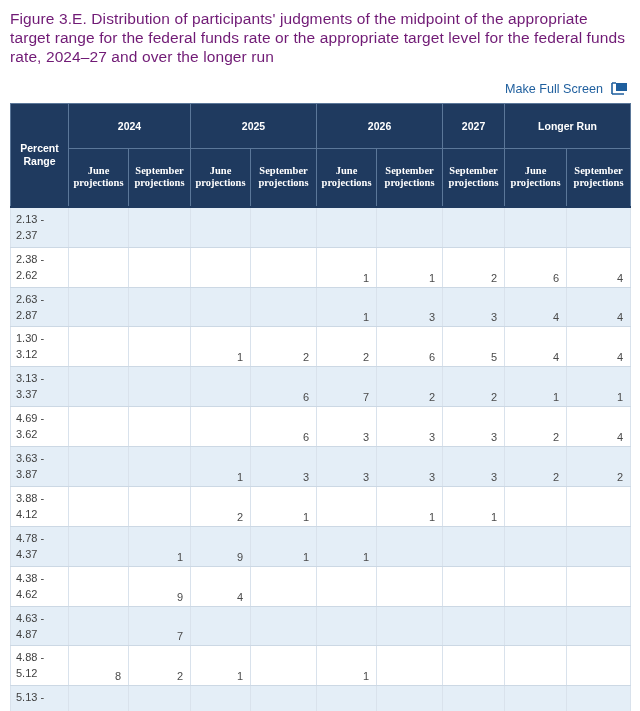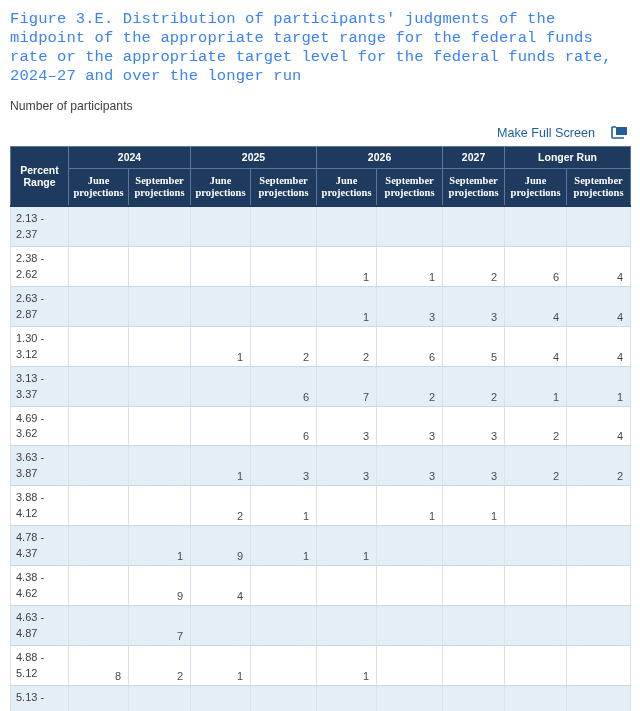--- a/index.html
+++ b/index.html
@@ -15,24 +15,24 @@
     width: 640px;
     height: 711px;
     padding: 10px 10px 0 10px;
     background: #ffffff;
     position: relative;
     overflow: hidden;
   }
 
   
   .fig-title {
-    font-family: Liberation Mono, monospace;
+    font-family: Liberation Sans, sans-serif;
     font-size: 15.5px;
     line-height: 1.22;
-    color: #3b82f6;
+    color: #701a75;
     font-weight: 400;
     margin: 0 4px 13px 0;
     letter-spacing: 0.1px;
     max-width: 616px;
   }
   .subcaption {
     font-size: 12.2px;
     color: #404040;
     margin: 0 0 14px 0;
     line-height: 1.2;
@@ -47,21 +47,21 @@
   
   .fullscreen-row {
     text-align: right;
     padding-right: 2px;
     margin-bottom: 4px;
     height: 19px;
   }
   .fullscreen-link {
     display: inline-flex;
     align-items: center;
-    gap: 16px;
+    gap: 8px;
     color: #1f5f9e;
     font-size: 12.6px;
     text-decoration: none;
     cursor: pointer;
     vertical-align: middle;
   }
   .fs-icon { display: inline-block; line-height: 0; }
 
   
   table.dist {
@@ -72,21 +72,21 @@
     color: #3c3c3c;
   }
   table.dist thead th {
     background: #1f3a5f;
     color: #ffffff;
     font-weight: bold;
     font-size: 10.5px;
     line-height: 1.18;
     text-align: center;
     border: 1px solid #5b7799;
-    padding: 4px 3px;
+    padding: 16px 3px;
     vertical-align: middle;
   }
   thead tr.grp th.spacer-rowspan {
     vertical-align: middle;
     padding: 15px 4px;
   }
   thead tr.grp th.grp-cell { height: 20px; }
   thead tr.sub th { height: 38px; font-family: Liberation Serif, serif; }
 
   table.dist tbody td {
@@ -113,21 +113,20 @@
   tbody tr:last-child td { border-bottom: 1px solid #b9c9d8; }
 </style>
 </head>
 <body>
 
 <div class="page">
 
   <h1 class="fig-title">Figure 3.E. Distribution of participants' judgments of the midpoint of the appropriate target range for the federal funds rate or the appropriate target level for the federal funds rate, 2024–27 and over the longer run</h1>
 
 
-  <p class="units-label">Number of participants</p>
 
   <div class="fullscreen-row">
     <a class="fullscreen-link" href="#">
       <span>Make Full Screen</span>
       <span class="fs-icon">
         <svg width="17" height="14" viewBox="0 0 17 14" xmlns="http://www.w3.org/2000/svg">
           <rect x="5" y="1" width="11" height="8" fill="#1f5f9e"></rect>
           <path d="M1 1 h4 M1 1 v11 M1 12 h12" stroke="#1f5f9e" stroke-width="1.6" fill="none"></path>
         </svg>
       </span>

